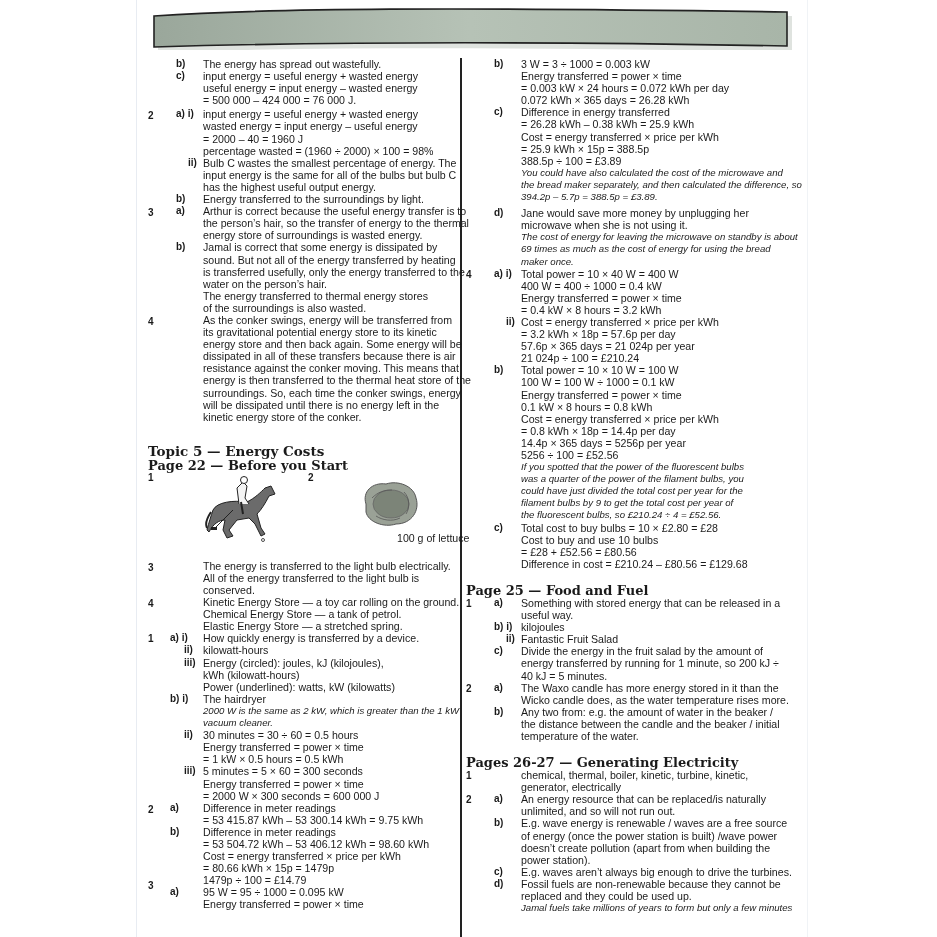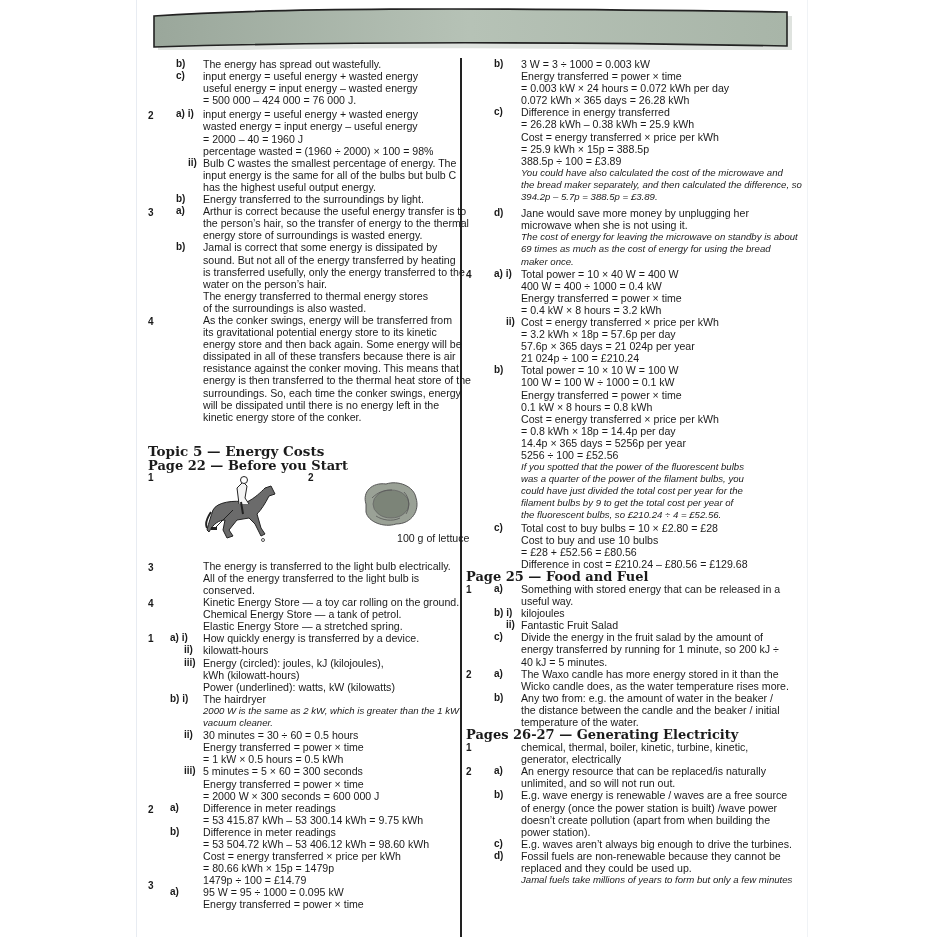--- a/index.html
+++ b/index.html
@@ -41,21 +41,21 @@
   .it { font-style:italic; font-size:9.6px; }
   b { font-weight:normal; }
   .h1 {
     font-family:"DejaVu Serif", serif; font-weight:bold; font-size:13.5px;
     line-height:16px; margin-top:14px; white-space:nowrap;
   }
   .h2 {
     font-family:"DejaVu Serif", serif; font-weight:bold; font-size:13px;
     line-height:13px; white-space:nowrap;
   }
-  .h2.sp { }
+  .h2.sp { margin-top:14px; }
   .pics { position:relative; height:88px; }
   .pic-horse { position:absolute; left:55px; top:2px; }
   .pic-lettuce { position:absolute; left:210px; top:6px; }
   .lettuce-caption { position:absolute; left:213px; top:60px; white-space:nowrap;margin-left:36px; }
 </style>
 </head>
 <body>
 
 <div class="page-edge"></div>
 <div class="page-edge-right"></div>

